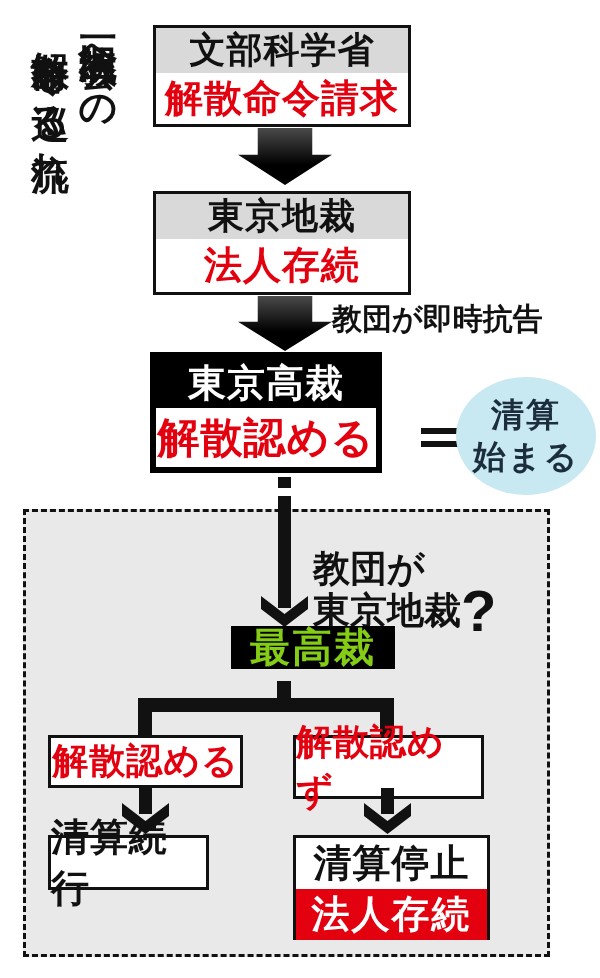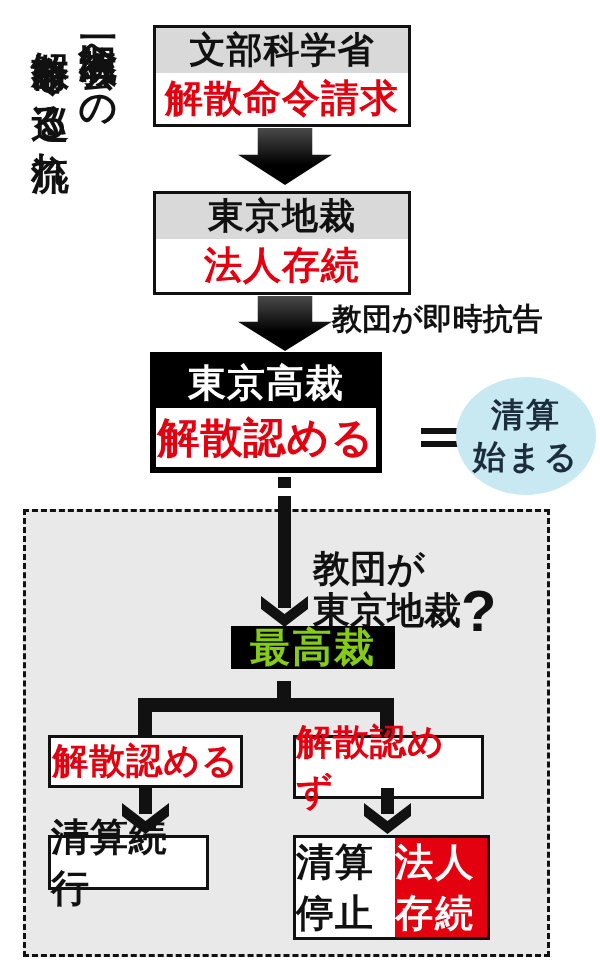--- a/index.html
+++ b/index.html
@@ -95,21 +95,21 @@
     border:3px solid #111; background:#fff;
     display:flex; align-items:center; justify-content:center;
     font-size:36px; font-weight:700; letter-spacing:1px;
   }
   .box-approve { left:48px;  top:735px; width:195px; height:53px; color:var(--red,#e3000f); }
   .box-deny    { left:293px; top:735px; width:191px; height:64px; color:var(--red,#e3000f); }
   .box-cont    { left:48px;  top:835px; width:161px; height:55px; color:#111; font-size:38px; }
 
   .box-stop {
     left:293px; top:835px; width:197px; height:105px;
-    border:3px solid #111; background:#fff; display:flex; flex-direction:row;
+    border:3px solid #111; background:#fff; display:flex; flex-direction:column;
   }
   .box-stop .stop-cell {
     flex:1 1 52%; display:flex; align-items:center; justify-content:center;
     font-size:38px; font-weight:700; color:#111; letter-spacing:1px;
   }
   .box-stop .survive-cell {
     flex:1 1 48%; background:var(--red,#e3000f); color:#fff;
     display:flex; align-items:center; justify-content:center;
     font-size:38px; font-weight:800; letter-spacing:2px;font-family:Liberation Mono, monospace;
   }

